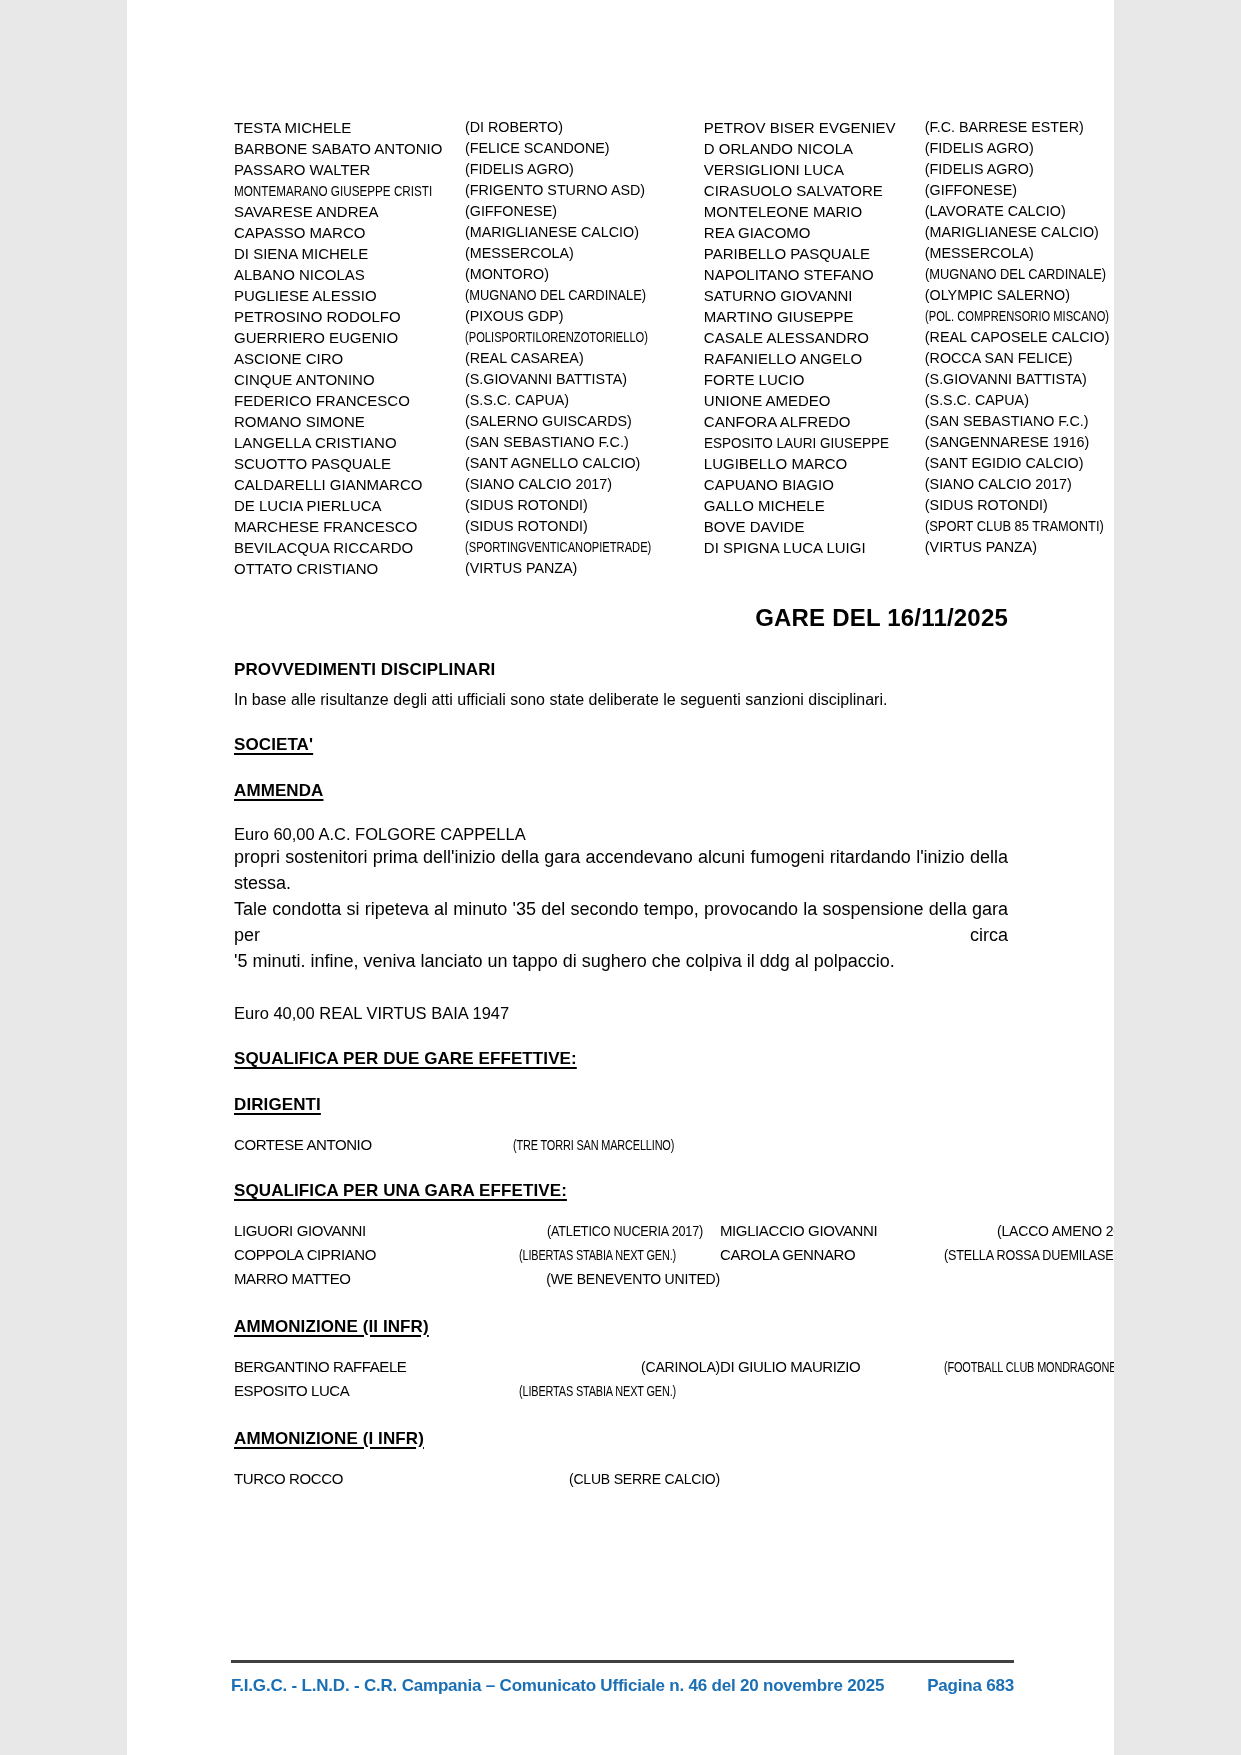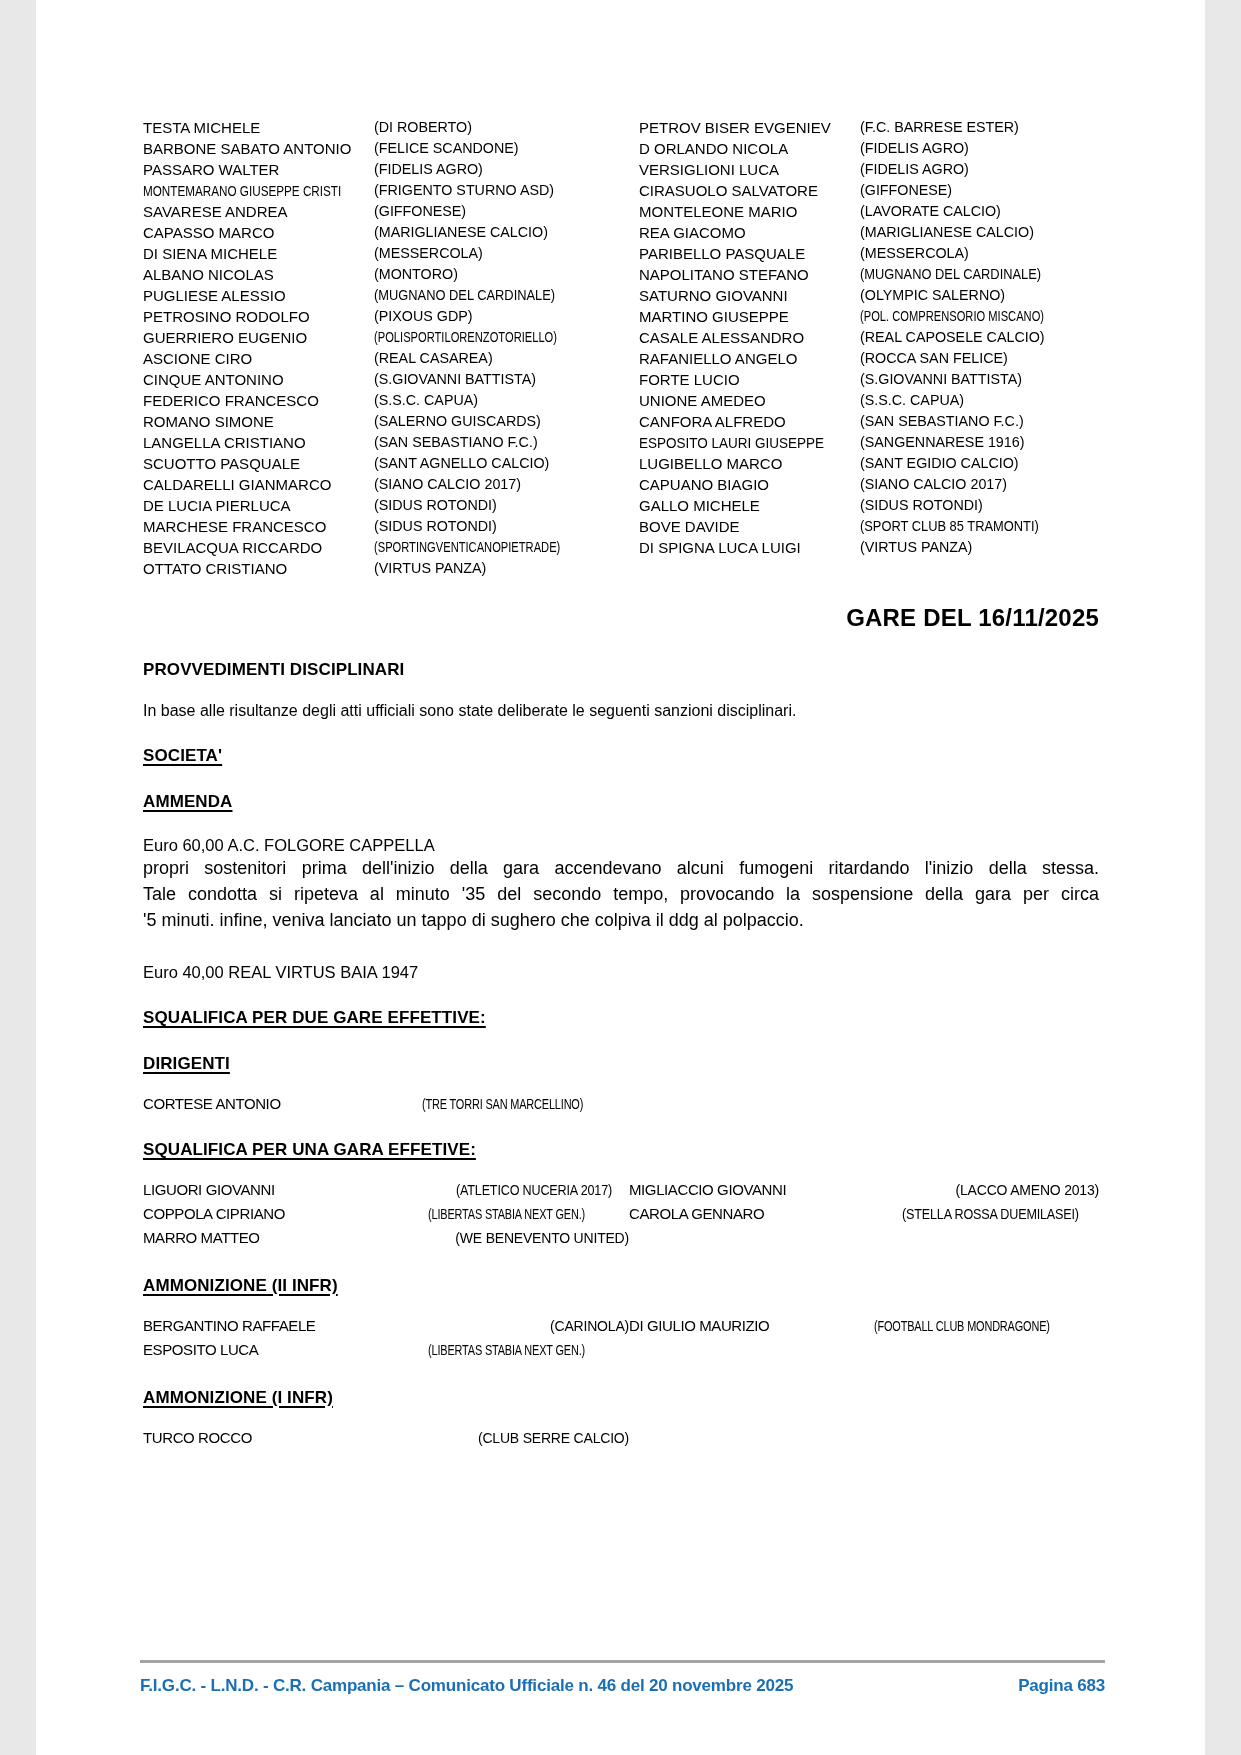--- a/index.html
+++ b/index.html
@@ -1,17 +1,17 @@
 <!DOCTYPE html>
 <html><head>
 <meta charset="utf-8">
 <style>
   html,body{margin:0;padding:0;background:#e8e8e8;}
   .page{
-    width:1169px;height:1755px;position:relative;background:#ffffff;
+    width:987px;height:1755px;position:relative;background:#ffffff;
     font-family:"Liberation Sans","DejaVu Sans",sans-serif;color:#000;
     overflow:hidden;margin:0 auto;
   }
   .content{padding:117px 106px 0 107px;}
 
   
   .roster{display:flex;}
   .rcol{display:grid;align-content:start;line-height:21px;}
   .rcol.left{width:496px;grid-template-columns:211px 1fr;}
   .rcol.right{flex:1;grid-template-columns:201px 1fr;}
@@ -37,28 +37,28 @@
   .fine-body{font-size:18px;}
   .fine-body .bodyline{line-height:26px;}
   .fine-body .jfy{text-align:justify;text-align-last:justify;}
 
   
   .disc-grid{
     display:grid;grid-template-columns:203px 283px 204px 1fr;
     line-height:24px;align-content:start;
   }
   .disc-grid .c-name{font-size:15px;letter-spacing:-0.4px;}
-  .disc-grid .c-club{font-size:14px;letter-spacing:-0.2px;text-align:right;} .mt24{margin-top:24px;} .mt14{margin-top:22px;}
+  .disc-grid .c-club{font-size:14px;letter-spacing:-0.2px;text-align:right;} .mt24{margin-top:24px;} .mt14{margin-top:11px;}
   .mt26{margin-top:26px;} .mt28{margin-top:28px;} .mt30{margin-top:30px;}
   .mt18{margin-top:18px;}
 
   
   .footer{
     position:absolute;left:104px;right:100px;top:1660px;
-    border-top:3px solid #a3a3a3;padding-top:13px;
+    border-top:3px solid #404040;padding-top:13px;
     display:flex;justify-content:space-between;
     font-weight:bold;font-size:17px;color:#1b6fb5;letter-spacing:-0.2px;
   }
 </style>
 </head>
 <body>
 
 <div class="page">
   <div class="content">
 

